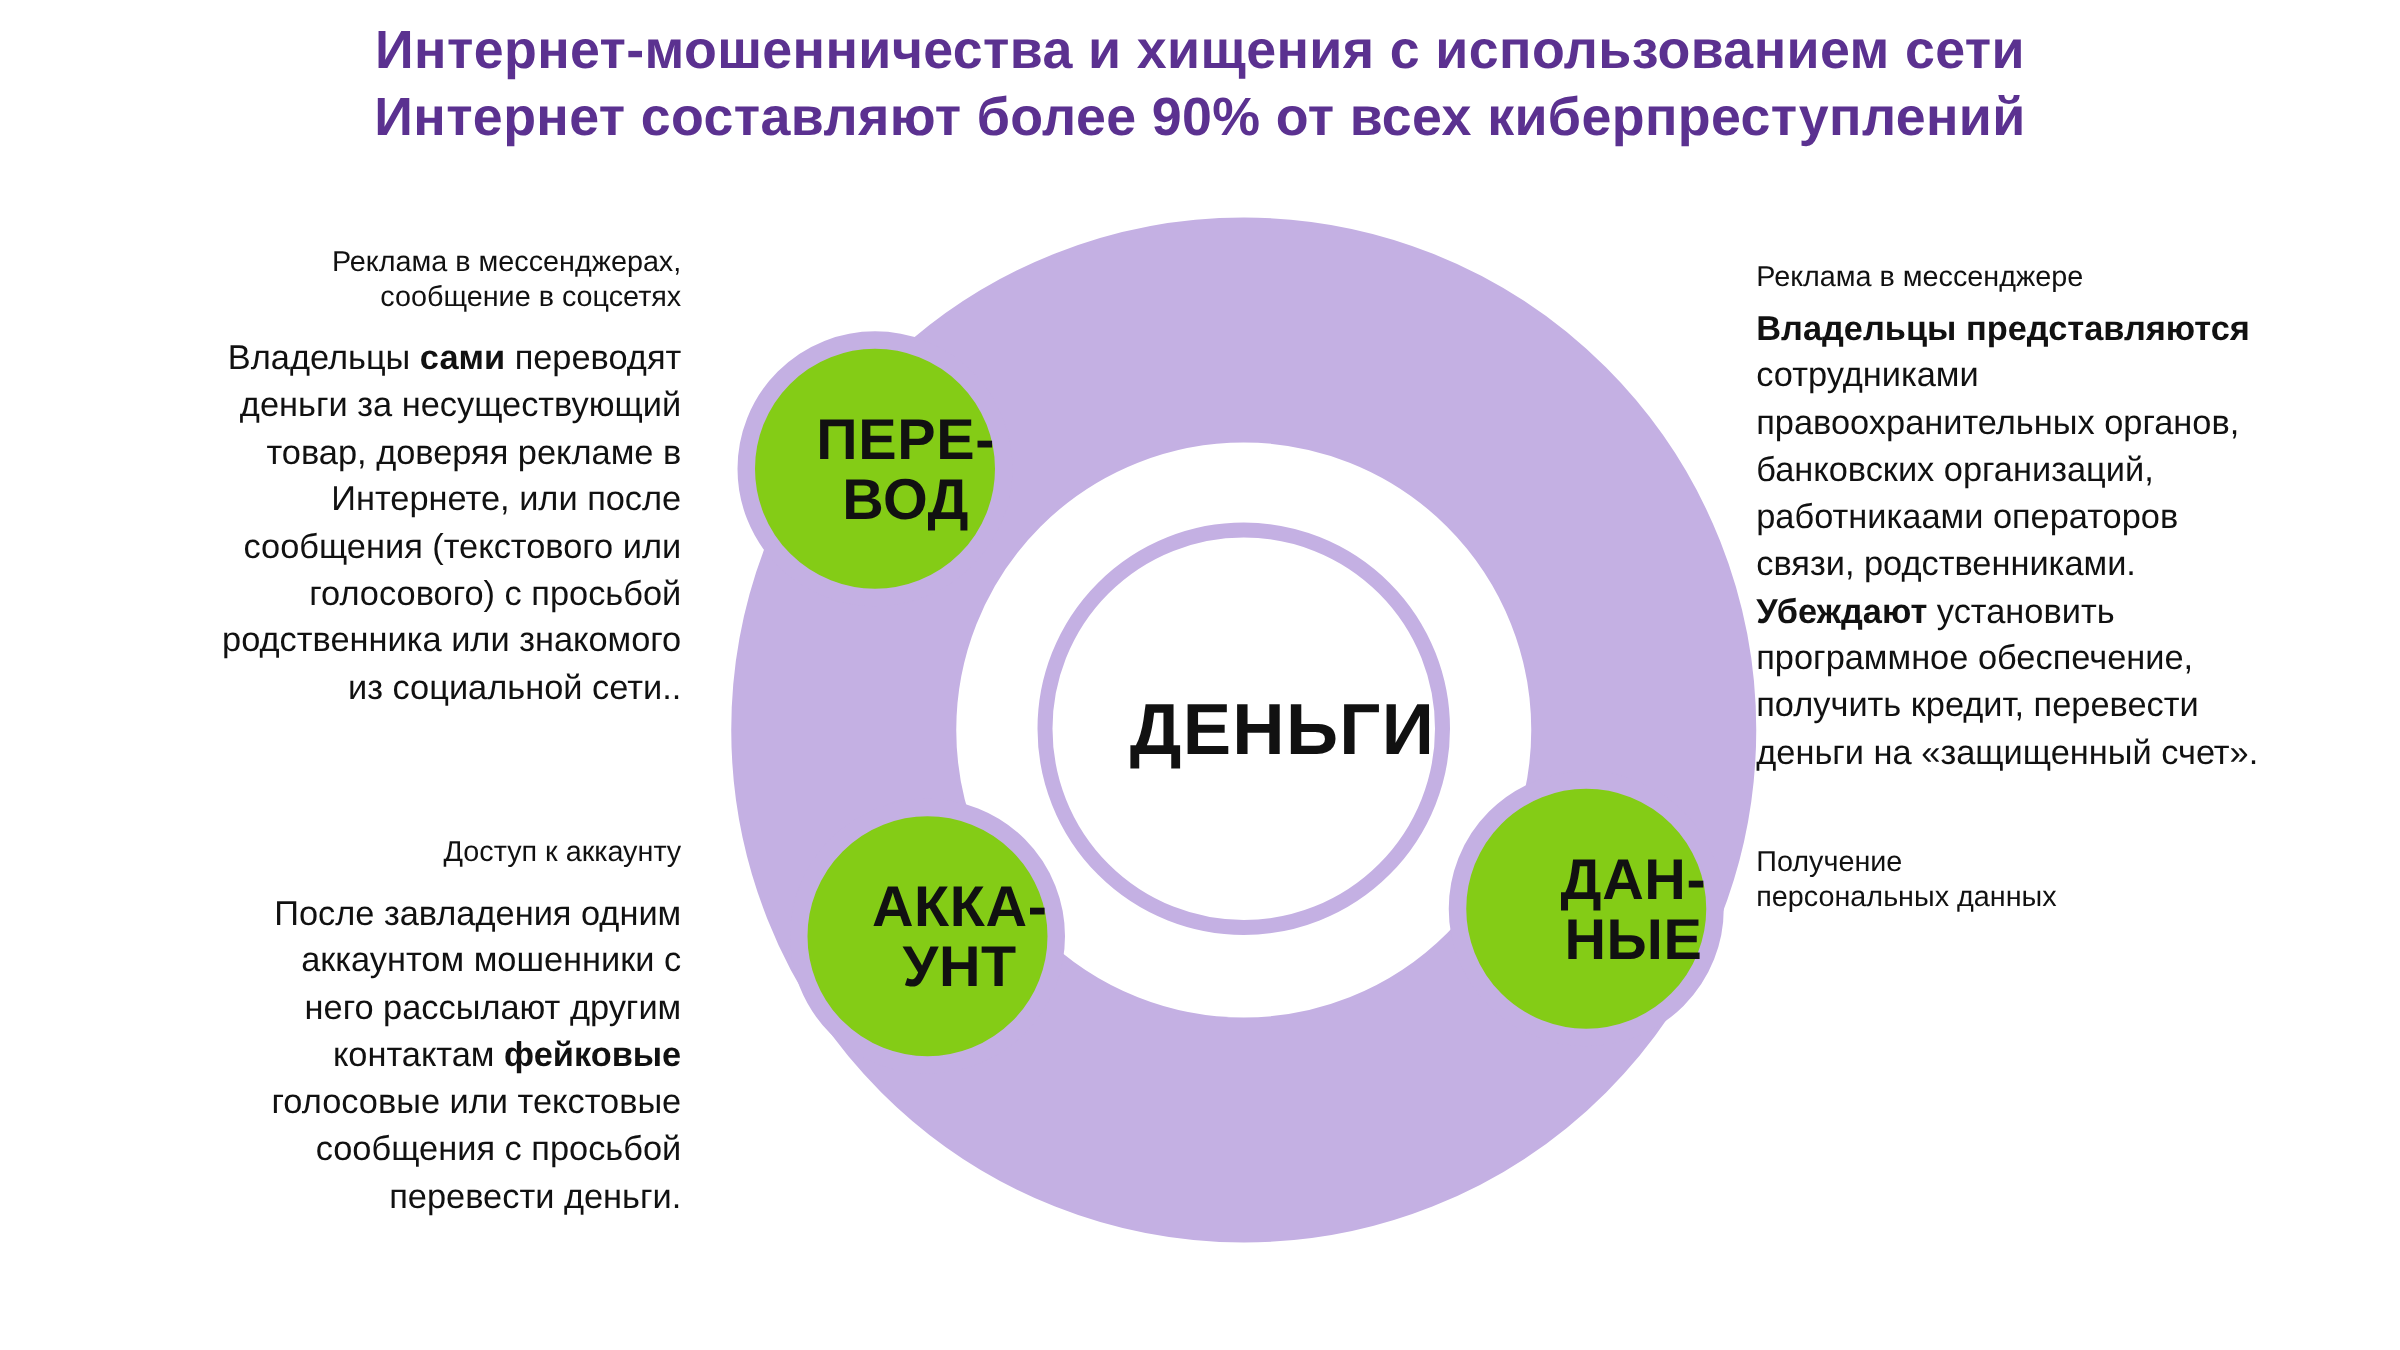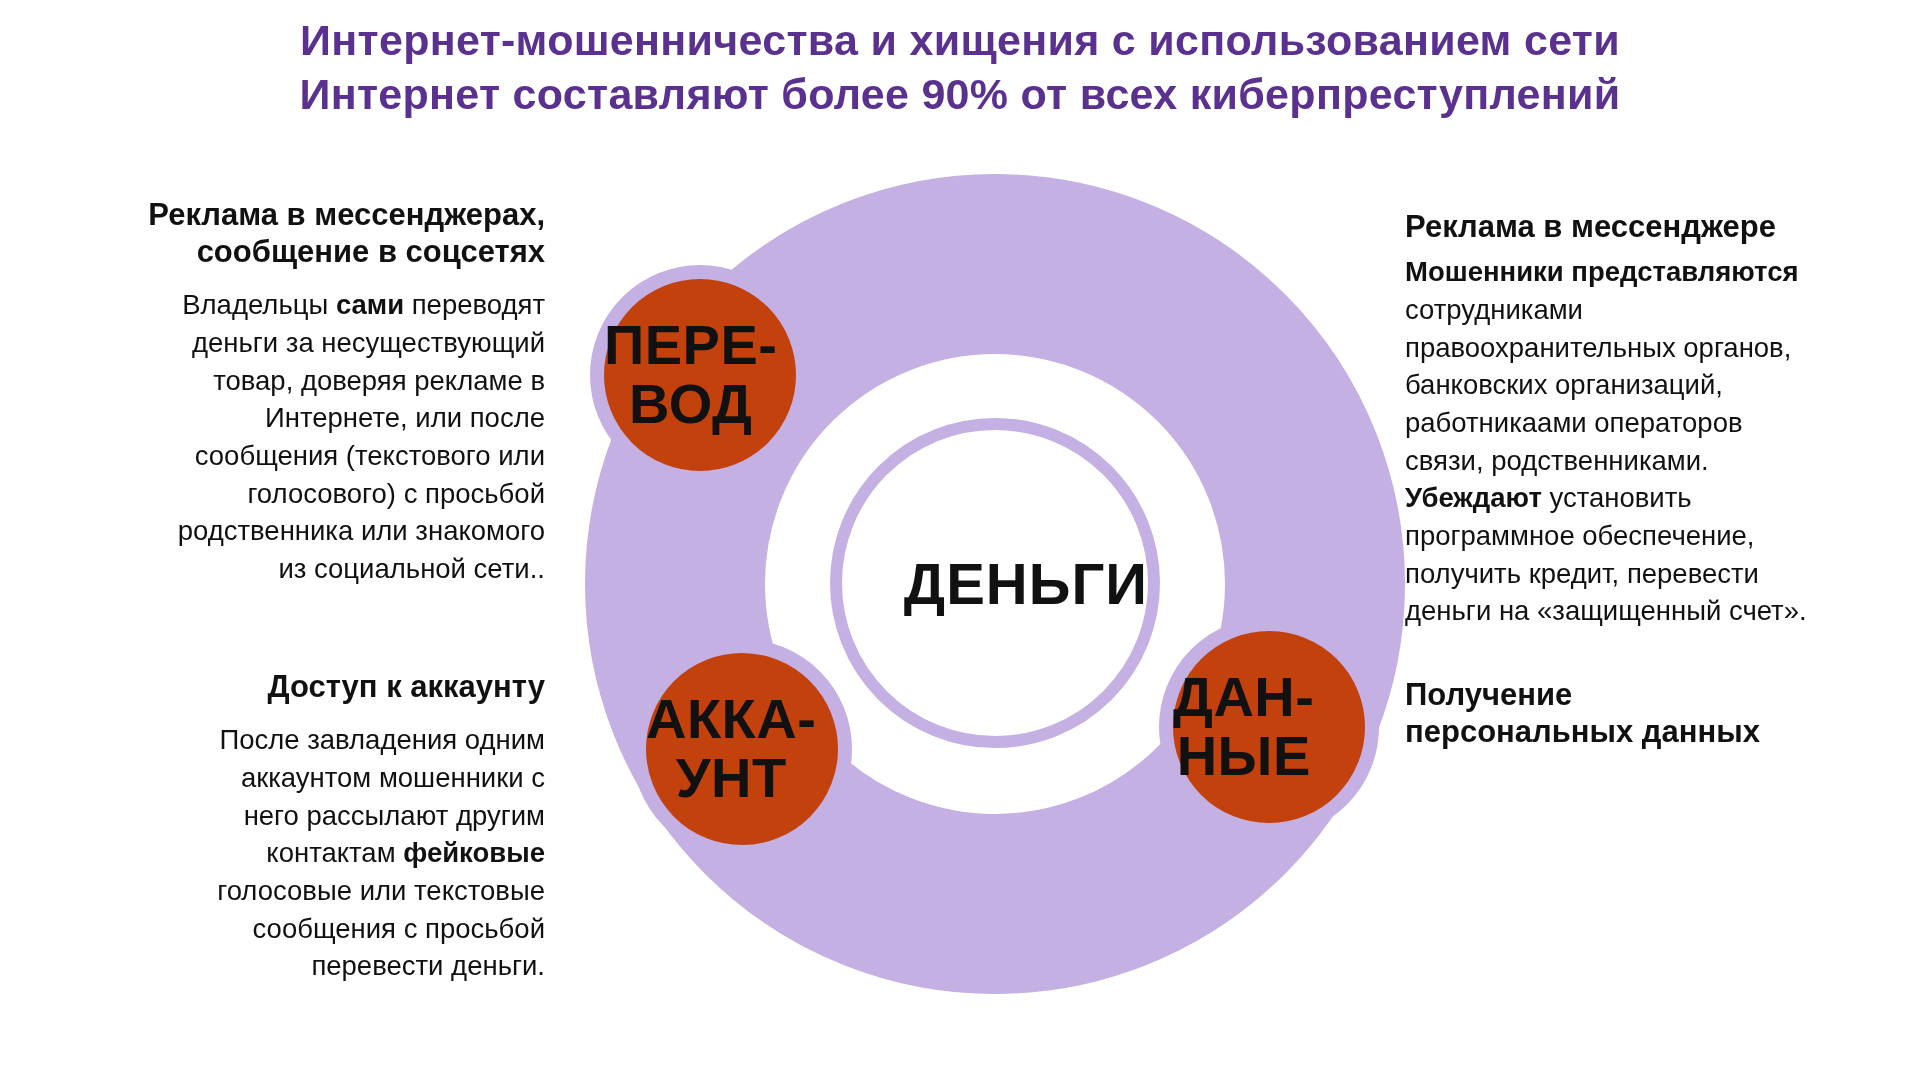--- a/index.html
+++ b/index.html
@@ -37,37 +37,37 @@
   .center-circle{
     position:absolute;left:830px;top:418px;
     width:330px;height:330px;border-radius:50%;
     background:#ffffff;border:12px solid var(--ring-lavender);
     display:flex;align-items:center;justify-content:flex-end;
     z-index:3;
     font-size:58px;font-weight:800;letter-spacing:1px;
   }
   .node{
     position:absolute;width:220px;height:220px;border-radius:50%;
-    background:#c2410c;border:14px solid var(--ring-lavender);
-    display:flex;align-items:center;justify-content:flex-start;
+    background:#84cc16;border:14px solid var(--ring-lavender);
+    display:flex;align-items:center;justify-content:flex-end;
     z-index:2;
-    font-size:56px;font-weight:800;line-height:1.05;
+    font-size:46px;font-weight:800;line-height:1.05;
     text-align:center;letter-spacing:0.5px;
     white-space:pre-line;
   }
   .node-transfer{left:590px;top:265px;}
   .node-call{left:1145px;top:266px;}
   .node-account{left:632px;top:639px;}
   .node-data{left:1159px;top:617px;}
 
   
   .block{position:absolute;}
   .block h2{
     margin:0;
-    font-size:31px;font-weight:700;line-height:1.2;
+    font-size:23px;font-weight:400;line-height:1.2;
     white-space:pre-line;
     color:var(--text);
   }
   .block .body{
     margin:16px 0 0 0;
     font-size:27.5px;font-weight:400;line-height:1.37;
     white-space:pre-line;
     color:var(--text);
   }
   .block .body b{font-weight:800;}
@@ -128,21 +128,21 @@
     <span>АККА-
 УНТ</span>
   </div>
   <div class="node node-data">
     <span>ДАН-
 НЫЕ</span>
   </div>
 
   <section class="block col-right block-call">
     <h2>Реклама в мессенджере</h2>
-    <p class="body"><b>Мошенники представляются</b><span>
+    <p class="body"><b>Владельцы представляются</b><span>
 сотрудниками
 правоохранительных органов,
 банковских организаций,
 работникаами операторов
 связи, родственниками.
 </span><b>Убеждают</b><span> установить
 программное обеспечение,
 получить кредит, перевести
 деньги на «защищенный счет».</span></p>
   </section>

